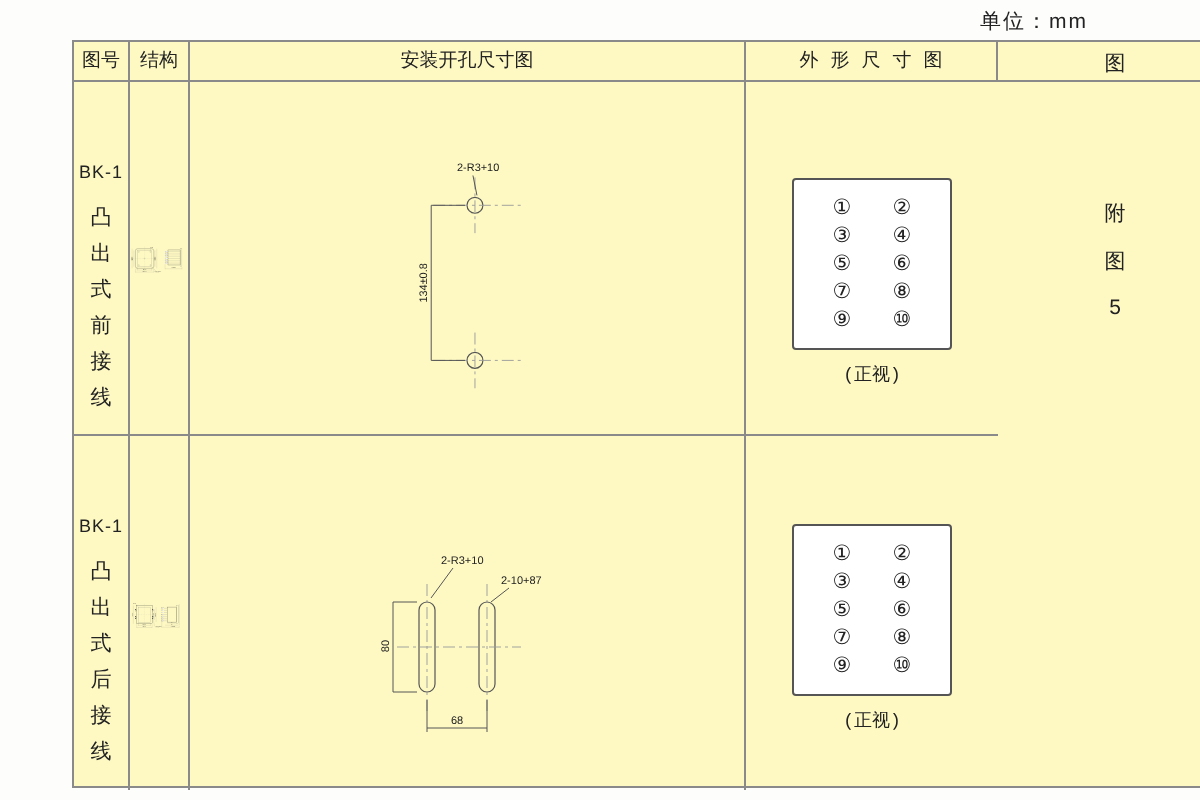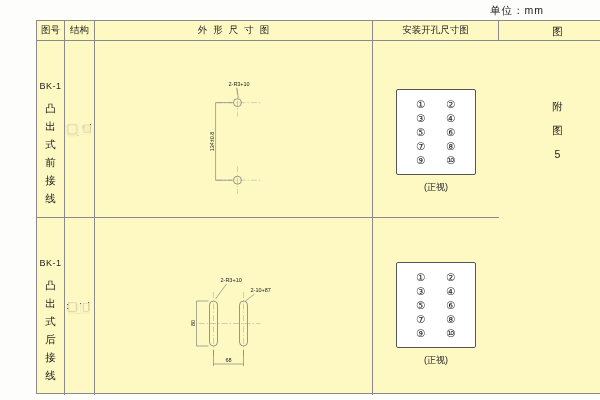--- a/index.html
+++ b/index.html
@@ -50,33 +50,33 @@
   .fill0 { fill: #fff; stroke: #555; stroke-width: 0.6; }
   .termwrap { align-items: center; }
   .termwrap.r1 { padding-top: 48px; }
   .termwrap.r2 { padding-top: 44px; }
   .termbox {
     width: 80px; border: 1px solid #555; border-radius: 2px;
     display: grid; grid-template-columns: 1fr 1fr;
     padding: 8px 9px; row-gap: 2px; justify-items: center;
     font-size: 10.5px; line-height: 12px; background: #fff;
   }
-  .termcap { margin-top: 6px; font-size: 9px; }
+  .termcap { margin-top: 6px; font-size: 9px; font-family: Liberation Mono, monospace; }
 </style>
 </head>
 <body>
 
 <div class="unit">单位：mm</div>
 
 <div class="tbl">
 
   <div class="cell hd">图号</div>
   <div class="cell hd">结构</div>
+  <div class="cell hd">安装开孔尺寸图</div>
   <div class="cell hd ls5">外形尺寸图</div>
-  <div class="cell hd">安装开孔尺寸图</div>
 
   <div class="cell vstack fig">
     <span>附</span>
     <span>图</span>
     <span>5</span>
   </div>
 
   <div class="cell vstack struct">
     <span class="model">BK-1</span>
     <span>凸</span>

